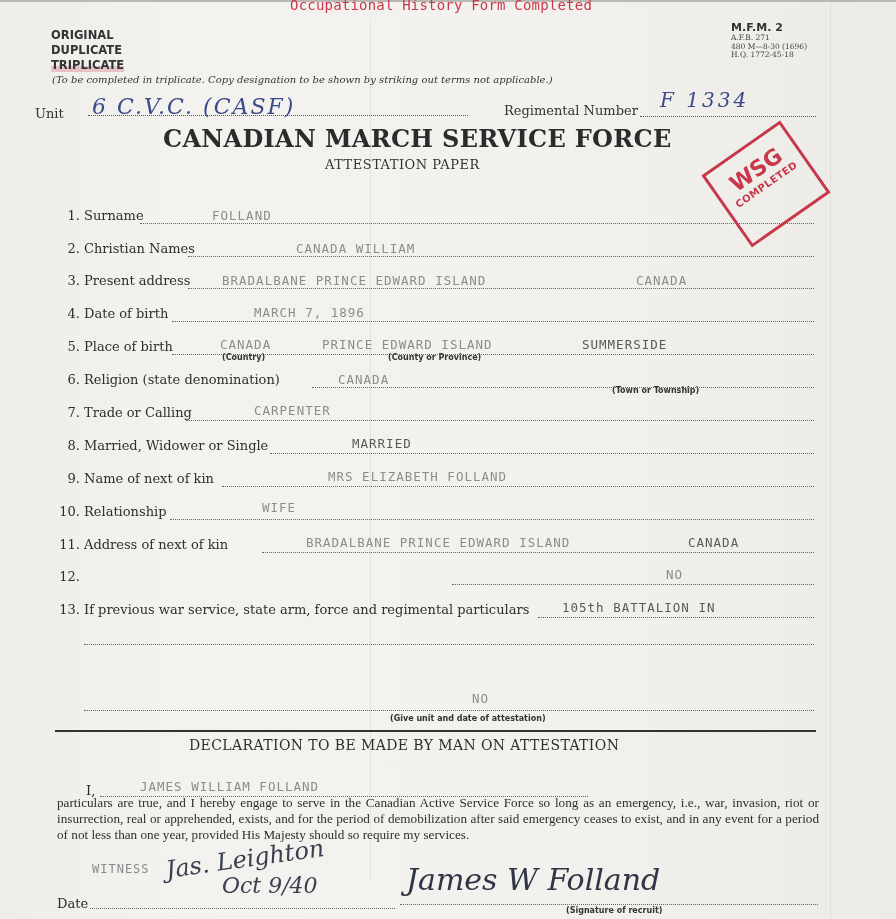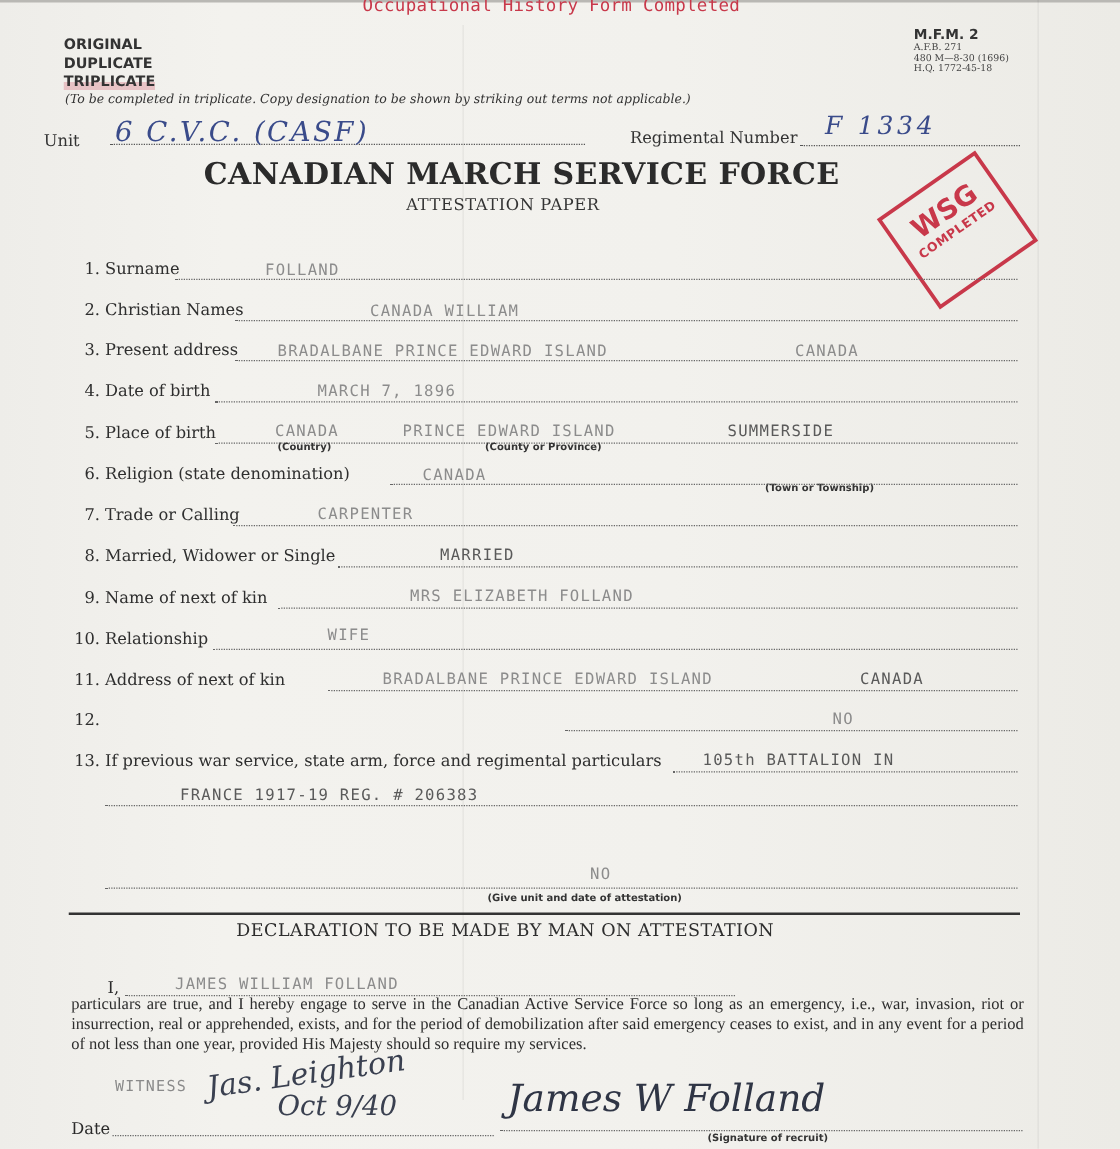--- a/index.html
+++ b/index.html
@@ -196,21 +196,20 @@
   </div>
 
   <div class="row" style="top:602px;">
     <span class="num two">13.</span>
     <span class="lbl">If previous war service, state arm, force and regimental particulars</span>
     <span class="dots" style="left:476px;"></span>
     <span class="typed dark" style="left:500px;top:-2px;">105th BATTALION IN</span>
   </div>
   <div class="row" style="top:629px;">
     <span class="dots" style="left:22px;"></span>
-    <span class="typed dark" style="left:82px;top:-1px;">FRANCE  1917-19  REG. # 206383</span>
   </div>
 
   <div class="row" style="top:695px;">
     <span class="dots" style="left:22px;"></span>
     <span class="typed" style="left:410px;top:-4px;">NO</span>
     <span class="caption" style="left:328px;top:19px;">(Give unit and date of attestation)</span>
   </div>
 
   <div class="fullrule" style="top:730px;"></div>
 

